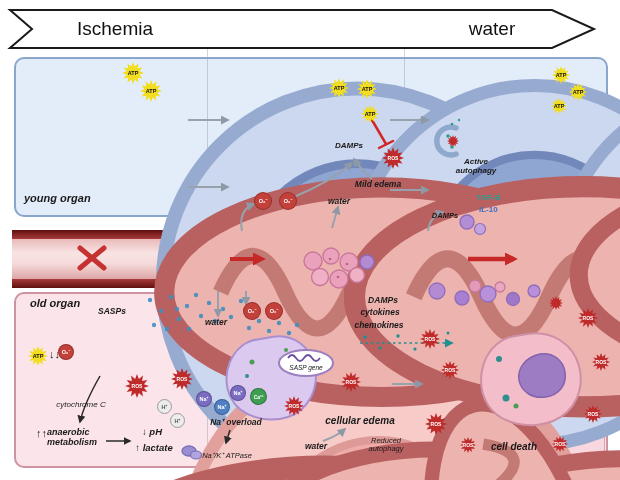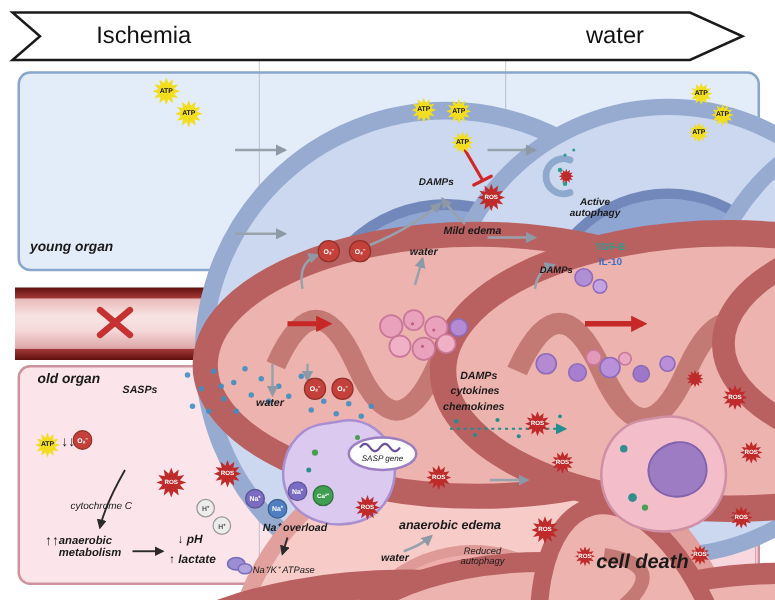--- a/index.html
+++ b/index.html
@@ -365,21 +365,21 @@
   <div class="lbl left" style="left:49px;top:348px;font-size:11px;font-style:normal;">↓↓</div>
   <div class="lbl reg" style="left:81px;top:401px;font-size:8px;">cytochrome C</div>
   <div class="lbl left" style="left:36px;top:427px;font-size:9px;font-style:normal;">
     <span style="font-size:11px;vertical-align:top;">↑↑</span><span style="font-style:italic;display:inline-block;width:62px;white-space:normal;text-align:left;">anaerobic metabolism</span>
   </div>
   <div class="lbl" style="left:152px;top:427px;font-size:9.5px;">↓ pH</div>
   <div class="lbl" style="left:154px;top:443px;font-size:9.5px;">↑ lactate</div>
   <div class="lbl" style="left:236px;top:418px;">Na⁺ overload</div>
   <div class="lbl reg" style="left:227px;top:452px;font-size:7.5px;">Na⁺/K⁺ ATPase</div>
   <div class="lbl reg" style="left:306px;top:364px;font-size:6.5px;">SASP gene</div>
-  <div class="lbl" style="left:360px;top:415px;font-size:10px;">anaerobic edema</div>
+  <div class="lbl" style="left:360px;top:415px;font-size:10px;">cellular edema</div>
   <div class="lbl" style="left:316px;top:442px;">water</div>
   <div class="lbl reg wrap" style="left:386px;top:437px;width:52px;font-size:7.5px;">Reduced autophagy</div>
   <div class="lbl" style="left:383px;top:296px;">DAMPs</div>
   <div class="lbl" style="left:380px;top:308px;">cytokines</div>
   <div class="lbl" style="left:379px;top:321px;">chemokines</div>
-  <div class="lbl" style="left:514px;top:441px;font-size:16px;font-style:italic;">cell death</div>
+  <div class="lbl" style="left:514px;top:441px;font-size:10px;font-style:italic;">cell death</div>
 
 </div>
 
 </body></html>

